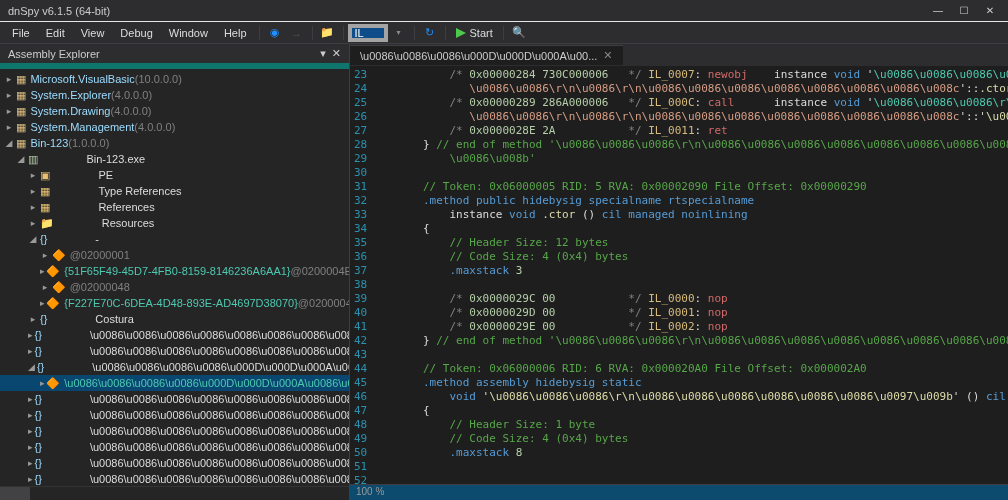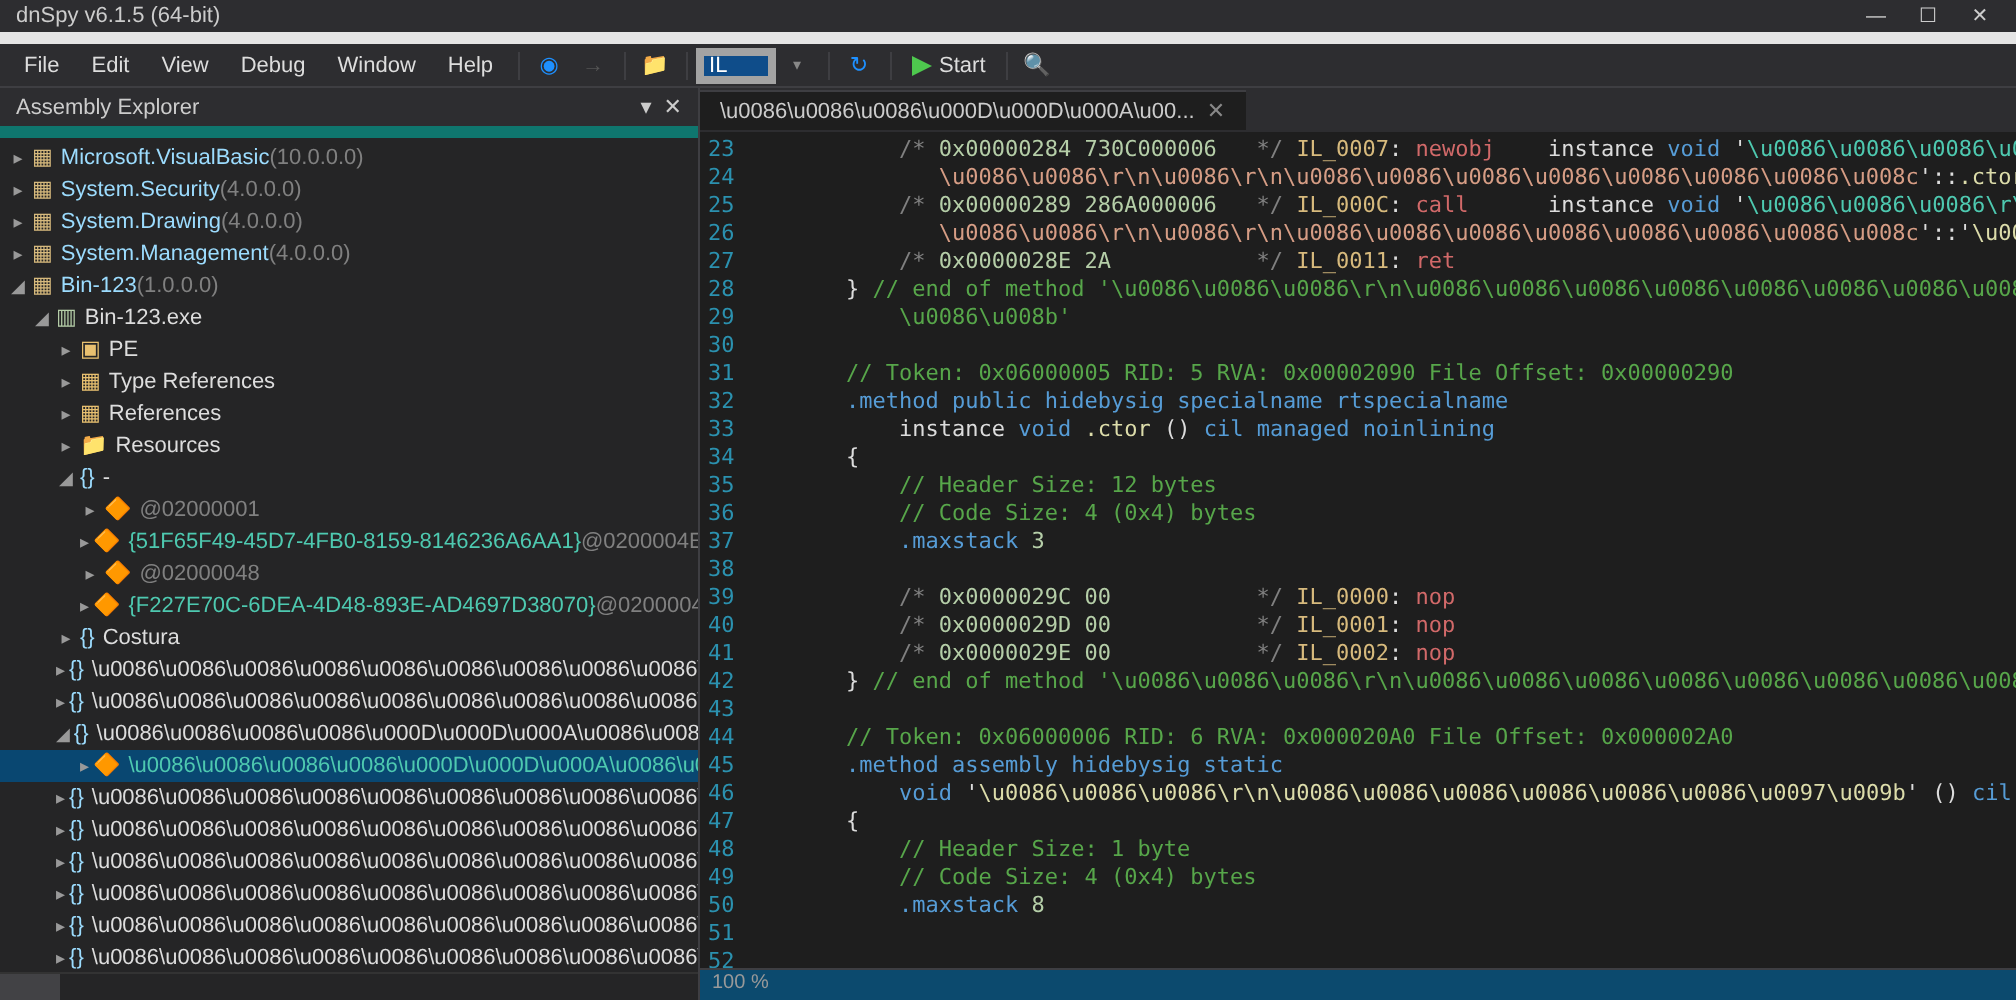--- a/index.html
+++ b/index.html
@@ -1,17 +1,17 @@
 <!DOCTYPE html>
 <html><head>
 <meta charset="utf-8">
 <style>
 * { box-sizing: border-box; margin: 0; padding: 0; }
 body { font-family: "Segoe UI", Tahoma, sans-serif; font-size: 11px; background: #1e1e1e; color: #cccccc; overflow: hidden; height: 500px; width: 1008px; }
-.titlebar { background: #2d2d30; height: 22px; display: flex; align-items: center; padding: 0 8px; font-size: 11px; color: #ccc; border-bottom: 6px solid #e5e5e5; }
+.titlebar { background: #2d2d30; height: 22px; display: flex; align-items: center; padding: 0 8px; font-size: 11px; color: #ccc; border-bottom: 1px solid #e5e5e5; }
 .titlebar .spacer { flex: 1; }
 .win-btns { display: flex; gap: 6px; }
 .win-btn { width: 20px; height: 14px; display: flex; align-items: center; justify-content: center; cursor: pointer; color: #ccc; font-size: 10px; }
 .menubar { background: #2d2d30; height: 22px; display: flex; align-items: center; padding: 0 4px; gap: 0; font-size: 11px; border-bottom: 1px solid #3e3e42; }
 .menubar .menu-item { padding: 3px 8px; cursor: pointer; color:#ddd;}
 .menubar .sep { width: 1px; height: 14px; background: #3e3e42; margin: 0 4px; }
 .toolbar-btn { width: 18px; height: 18px; display: flex; align-items: center; justify-content: center; cursor: pointer; color: #ccc; margin: 0 2px; }
 .toolbar-input { background: #0f4d8a; border: 4px solid #a3a3a3; color: #fff; font-size: 11px; height: 18px; width: 40px; padding: 0 3px; }
 .start-btn { color: #ddd; padding: 2px 6px; cursor: pointer; display: flex; align-items: center; gap: 4px; }
 .start-btn svg { fill: #4ec94e; }
@@ -23,21 +23,21 @@
 .tree { flex: 1; overflow: auto; font-size: 11px; padding: 2px 0; }
 .tree-node { display: flex; align-items: center; white-space: nowrap; padding: 1px 4px; cursor: pointer; line-height: 14px; }
 .tree-node.selected { background: #094771; }
 .exp { width: 10px; text-align: center; color: #999; font-size: 9px; margin-right: 2px; }
 .ic-asm { color: #d7ba7d; margin-right: 4px; }
 .ic-mod { color: #b5cea8; margin-right: 4px; }
 .ic-folder { color: #e8c070; margin-right: 4px; }
 .ic-ns { color: #9cdcfe; margin-right: 4px; }
 .ic-class { color: #d16969; margin-right: 4px; }
 .asm-ref { color: #9cdcfe; }
-.asm-name { color: #ddd; }
+.asm-name { color: #ddd; margin-left: 44px; }
 .asm-ver { color: #808080; }
 .token-hex { color: #808080; }
 .internal-class { color: #4ec9b0; }
 .panel-right { flex: 1; display: flex; flex-direction: column; background: #1e1e1e; overflow: hidden; }
 .tabs { background: #2d2d30; height: 22px; display: flex; align-items: center; }
 .tab { background: #1e1e1e; padding: 3px 10px; font-size: 11px; color: #ccc; border-top: 1px solid #3e3e42; display: flex; align-items: center; gap: 6px; cursor: pointer; }
 .tab .close { color: #888; cursor: pointer; }
 .editor { flex: 1; overflow: auto; font-family: Consolas, monospace; font-size: 11px; display: flex; }
 .gutter { background: #1e1e1e; color: #2b91af; text-align: center; padding: 2px 8px 13px 4px; user-select: none; }
 .gutter div { height: 14px; line-height: 14px; }
@@ -112,21 +112,21 @@
     <div class="tree" id="tree">
         <div class="tree-node" style="padding-left: 4px;">
           <span class="exp">▸</span>
           <span class="ic-asm">▦</span>
           <span class="asm-ref">Microsoft.VisualBasic</span> 
           <span class="asm-ver">(10.0.0.0)</span>
         </div>
         <div class="tree-node" style="padding-left: 4px;">
           <span class="exp">▸</span>
           <span class="ic-asm">▦</span>
-          <span class="asm-ref">System.Security</span> 
+          <span class="asm-ref">System.Explorer</span> 
           <span class="asm-ver">(4.0.0.0)</span>
         </div>
         <div class="tree-node" style="padding-left: 4px;">
           <span class="exp">▸</span>
           <span class="ic-asm">▦</span>
           <span class="asm-ref">System.Drawing</span> 
           <span class="asm-ver">(4.0.0.0)</span>
         </div>
         <div class="tree-node" style="padding-left: 4px;">
           <span class="exp">▸</span>

